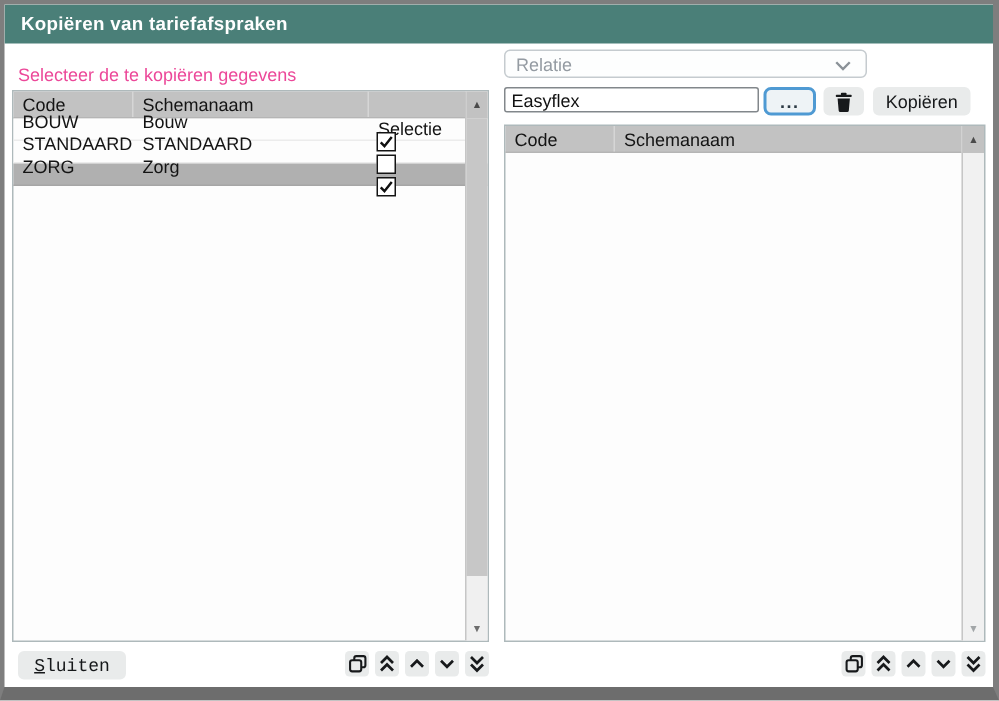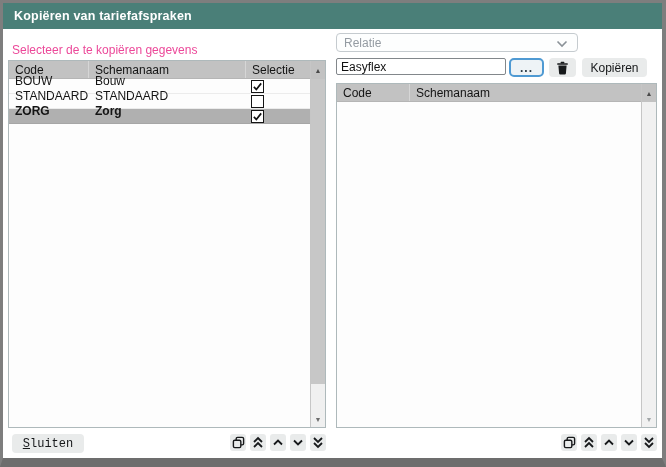--- a/index.html
+++ b/index.html
@@ -20,22 +20,22 @@
   .panel-label{position:absolute;left:9px;top:40px;color:#ec4899;}
 
   
   .grid{position:absolute;background:#fdfdfd;border:1px solid #aeb9bb;}
   .grid-left{left:5px;top:57px;width:318px;height:368px;}
   .grid-right{left:333px;top:80px;width:321px;height:345px;}
   .ghead{display:flex;height:18px;background:#c2c2c2;border-bottom:1px solid #b5b5b5;}
   .gcell{padding:2px 0 12px 6px;color:#141414;overflow:hidden;white-space:nowrap;}
   .ghead .gcell{border-right:1px solid #d6d6d6;}
   .trow{display:flex;height:15px;background:#fdfdfd;border-bottom:1px solid #ececec;align-items:center;}
-  .trow.checked{background:#b0b0b0;border-bottom-color:#a6a6a6;font-weight:bold;}
-  .c-code{width:80px;}  .c-naam{width:157px;} .c-sel{width:66px;}
+  .trow.checked{background:#b0b0b0;border-bottom-color:#a6a6a6;}
+  .c-code{width:80px;}  .c-naam{width:157px;} .c-sel{width:66px;margin-top:16px;}
   .r-code{width:73px;}  .r-naam{width:232px;}
 
   
   .vscroll{position:absolute;top:0;right:0;bottom:0;width:15px;border-left:1px solid #c6c6c6;background:#f0f0f0;}
   .vs-top{position:absolute;top:0;left:0;right:0;height:18px;background:#c2c2c2;
     display:flex;align-items:center;justify-content:center;font-size:7px;color:#4a4a4a;}
   .vs-thumb{position:absolute;left:0;right:0;background:#c7c7c7;}
   .vs-bottom{position:absolute;bottom:1px;left:0;right:0;height:13px;
     display:flex;align-items:center;justify-content:center;font-size:7px;color:#6d6d6d;}
   .vs-bottom.light{color:#a2a6a8;}

